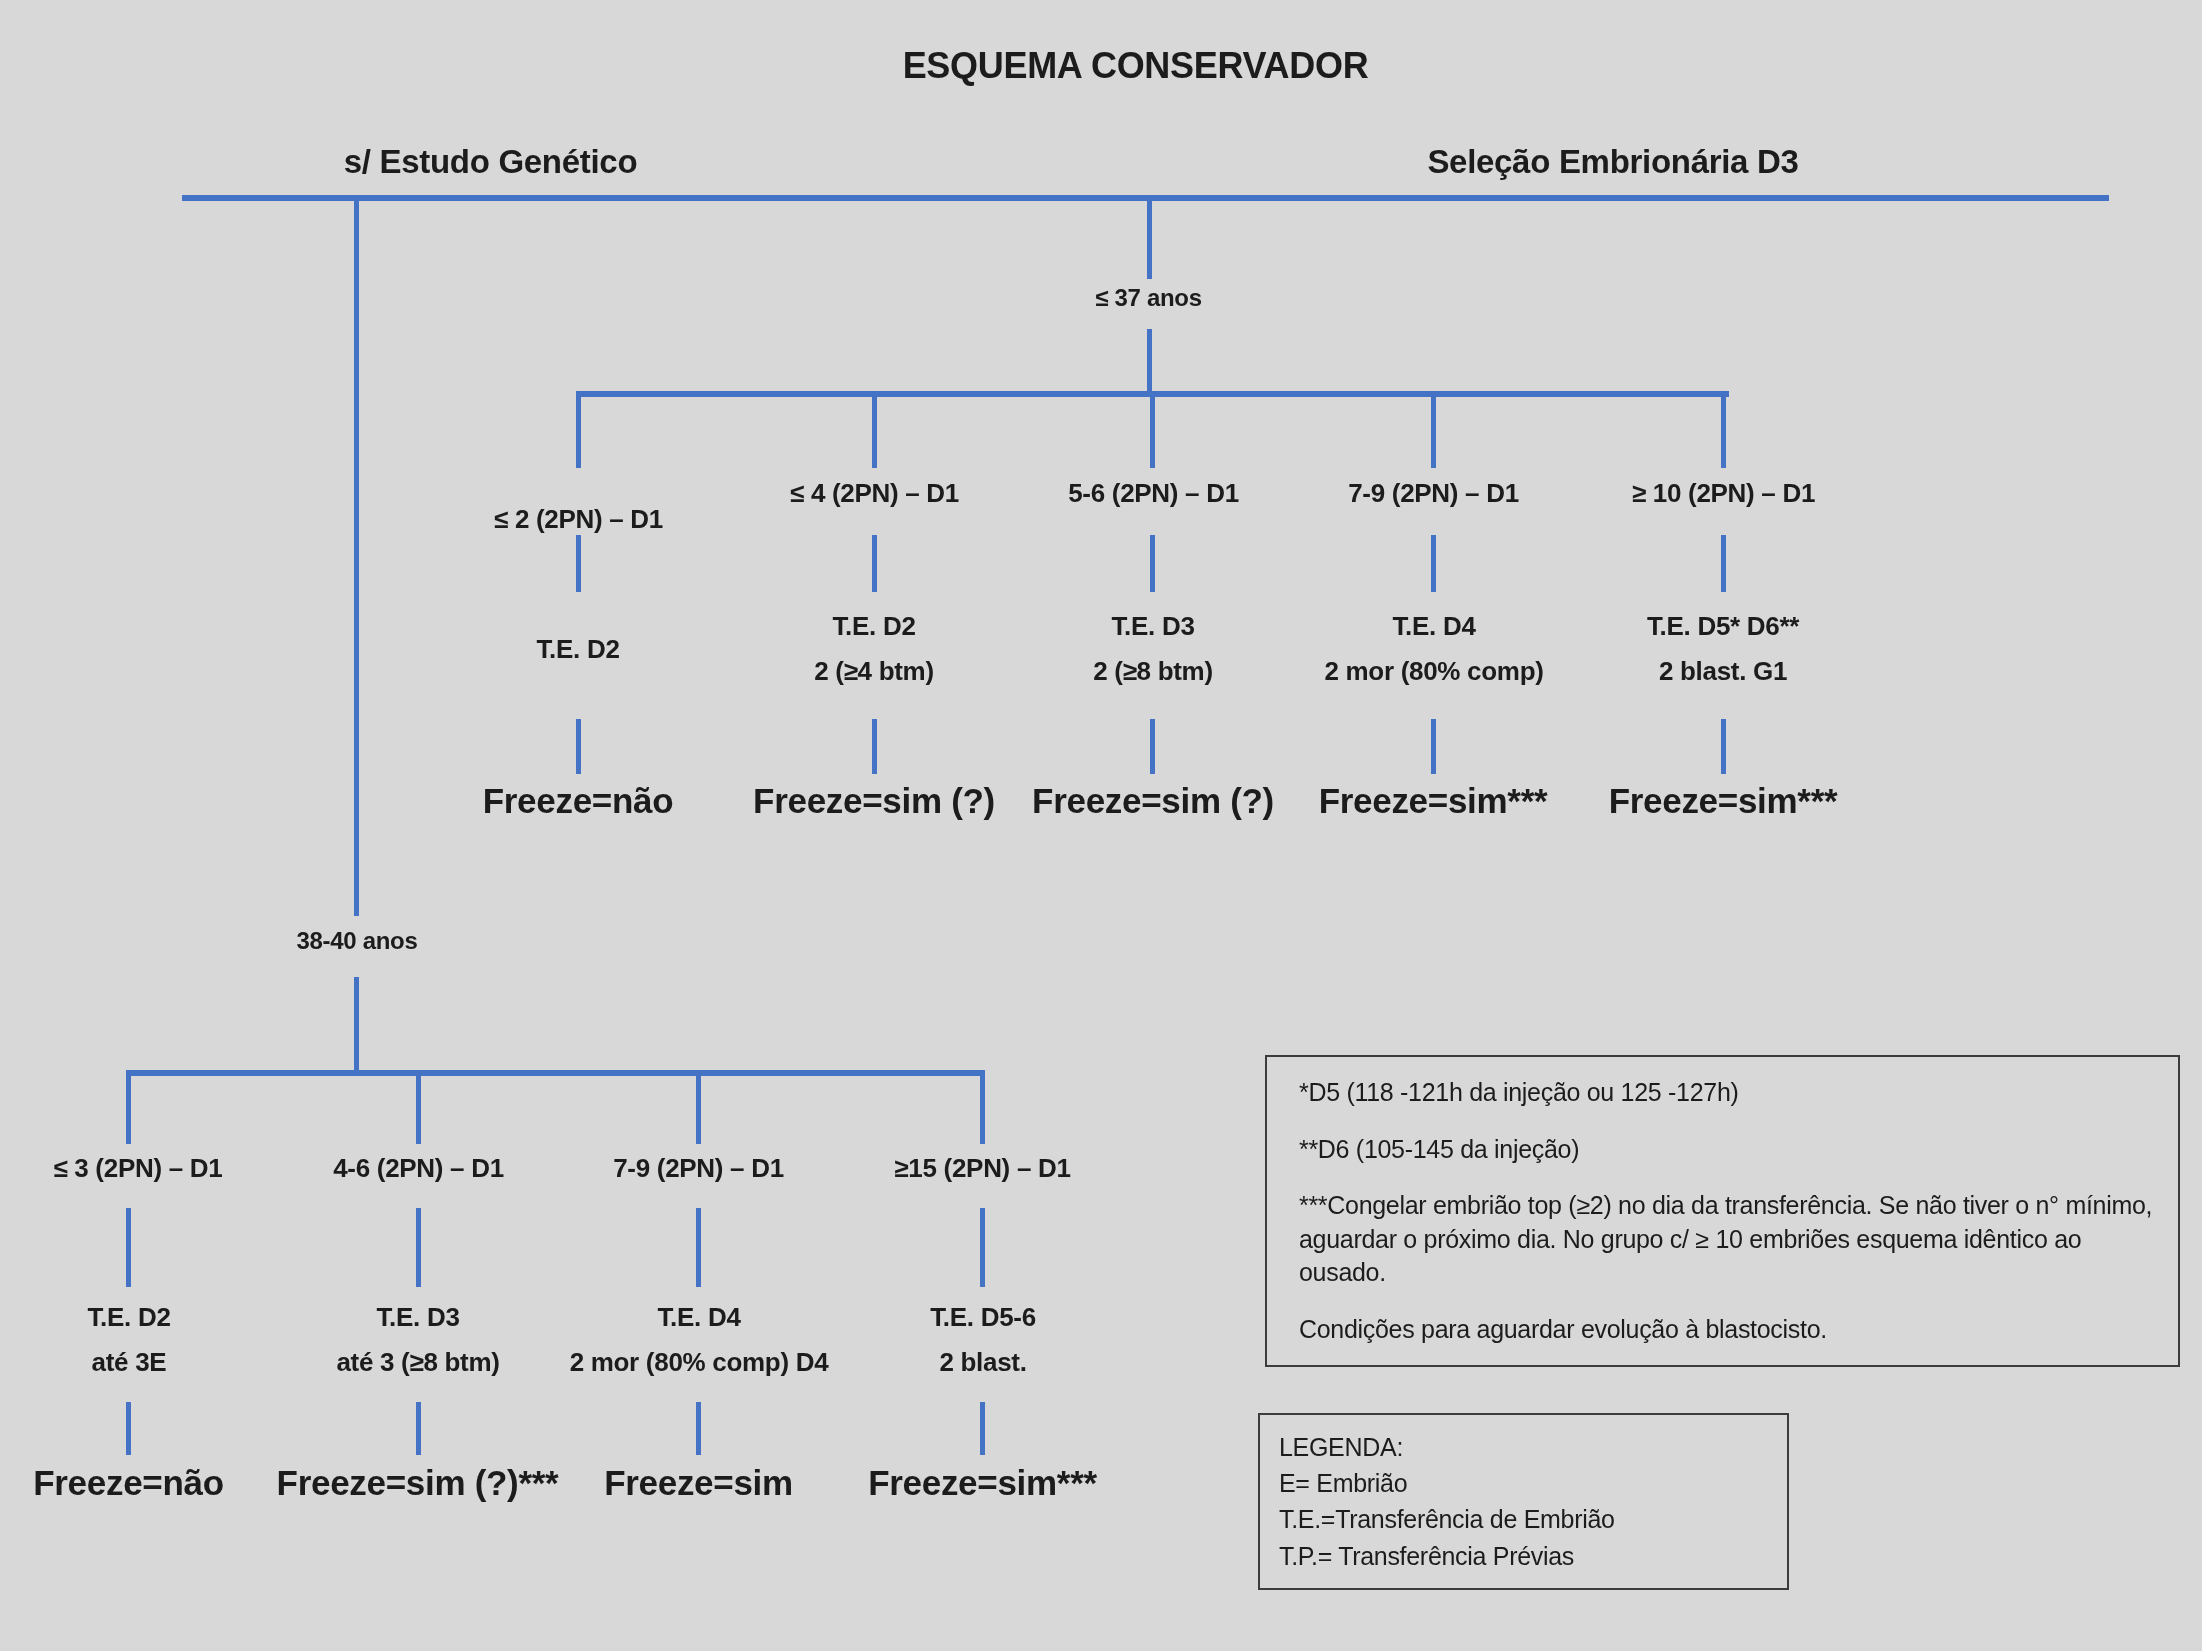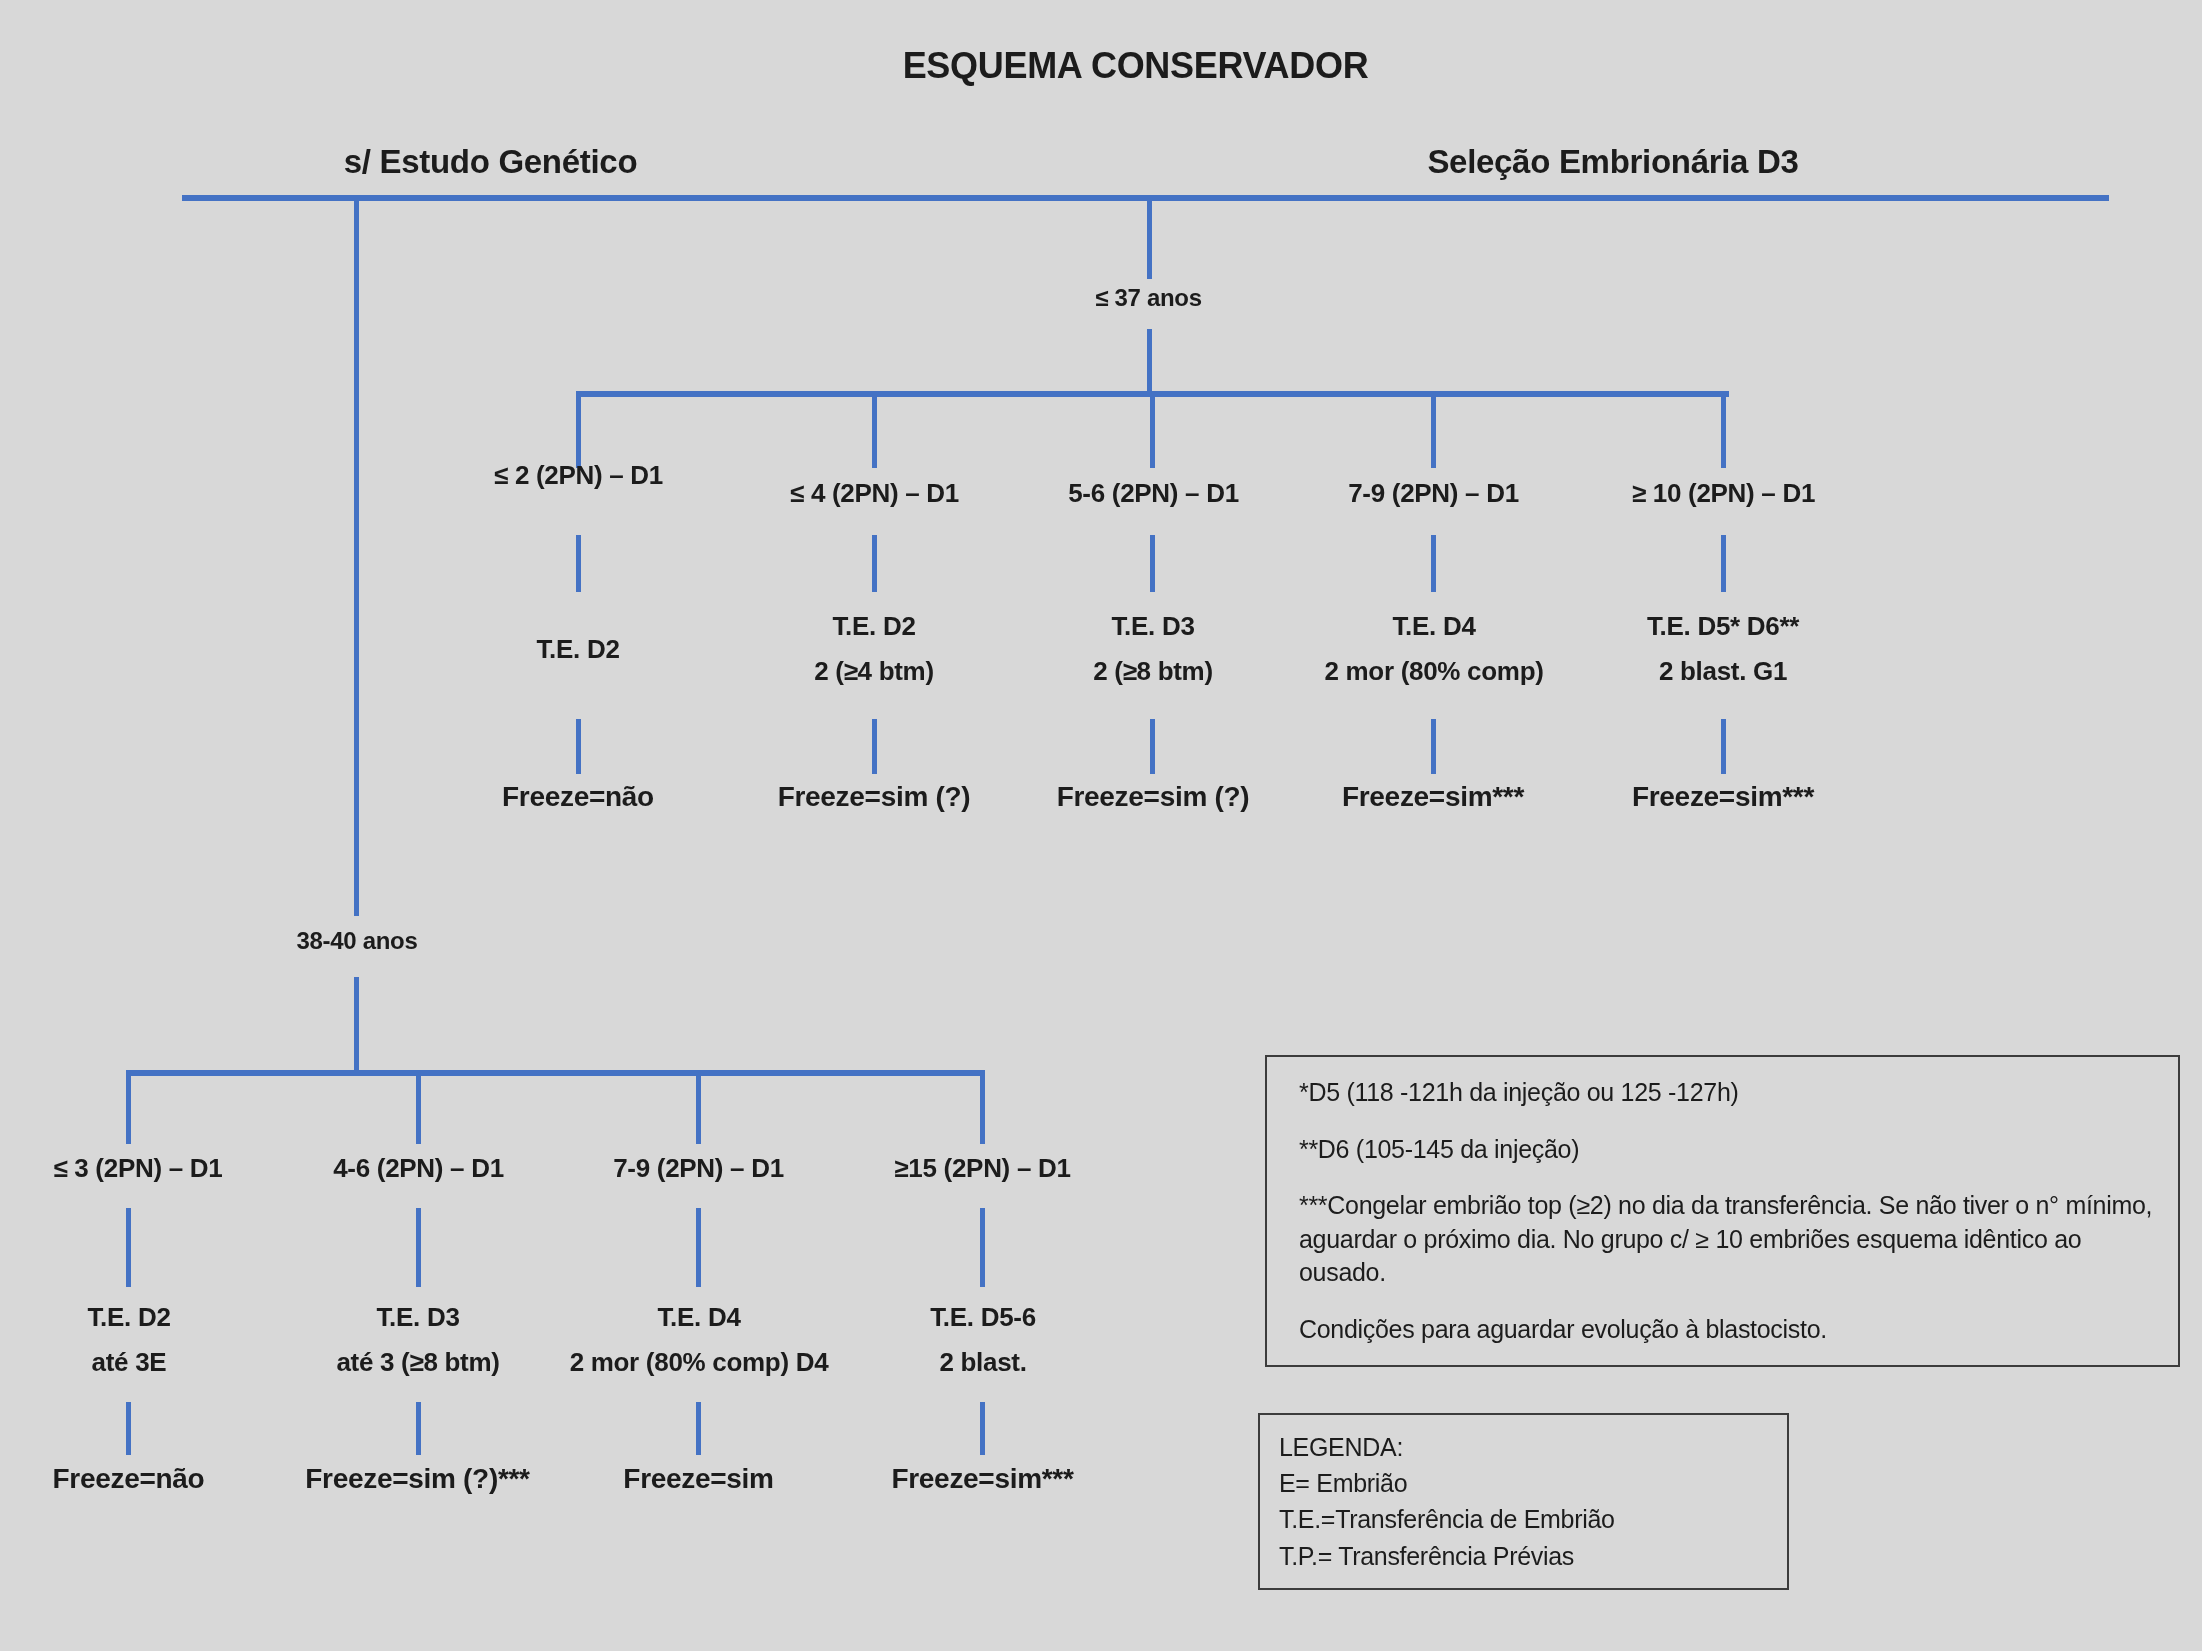--- a/index.html
+++ b/index.html
@@ -16,21 +16,21 @@
   }
   .hl{position:absolute;height:6px;background:var(--blue);}
   .vl{position:absolute;width:5.2px;background:var(--blue);}
   .txt{position:absolute;text-align:center;font-weight:700;}
   .title{font-size:36px;}
   .hdr{font-size:33px;}
   .age{font-size:24px;}
   .lbl{font-size:26px;}
   .te{position:absolute;display:flex;flex-direction:column;justify-content:center;
       align-items:center;text-align:center;font-weight:700;font-size:26px;line-height:45px;}
-  .frz{font-size:28px;}
+  .frz{font-size:35px;}
   .box{position:absolute;border:2.6px solid var(--border);background:var(--bg);
        font-size:25px;font-weight:400;line-height:1.34;text-align:left;}
   .notes{padding:19px 22.4px;}
   .notes p{margin:0 0 23px 0;}
   .notes p:last-child{margin-bottom:0;}
   .legend{padding:13.8px 19px;line-height:1.45;}
   .legend div{white-space:nowrap;}
 </style>
 </head>
 <body>
@@ -47,21 +47,21 @@
   <div class="txt age" style="left:228px;top:927px;width:258px;">38-40 anos</div>
   <div class="vl" style="left:354px;top:977px;height:96px;"></div>
 
   <div class="vl" style="left:1147px;top:195px;height:84px;"></div>
   <div class="txt age" style="left:1015px;top:284px;width:267px;">≤ 37 anos</div>
   <div class="vl" style="left:1147px;top:329px;height:67px;"></div>
 
   <div class="hl" style="left:576px;top:391px;width:1153px;"></div>
 
   <div class="vl" style="left:576px;top:391px;height:77px;"></div>
-  <div class="txt lbl" style="left:432px;top:460px;width:293px;">≤ 2 (2PN) – D1</div>
+  <div class="txt lbl" style="left:432px;top:504px;width:293px;">≤ 2 (2PN) – D1</div>
   <div class="vl" style="left:576px;top:535px;height:57px;"></div>
   <div class="te" style="left:380px;top:601px;width:396px;height:96px;">
     <div>T.E. D2</div>
     <div></div>
   </div>
   <div class="vl" style="left:576px;top:719px;height:55px;"></div>
   <div class="txt frz" style="left:406px;top:781px;width:344px;">Freeze=não</div>
 
   <div class="vl" style="left:872px;top:391px;height:77px;"></div>
   <div class="txt lbl" style="left:728px;top:478px;width:293px;">≤ 4 (2PN) – D1</div>

